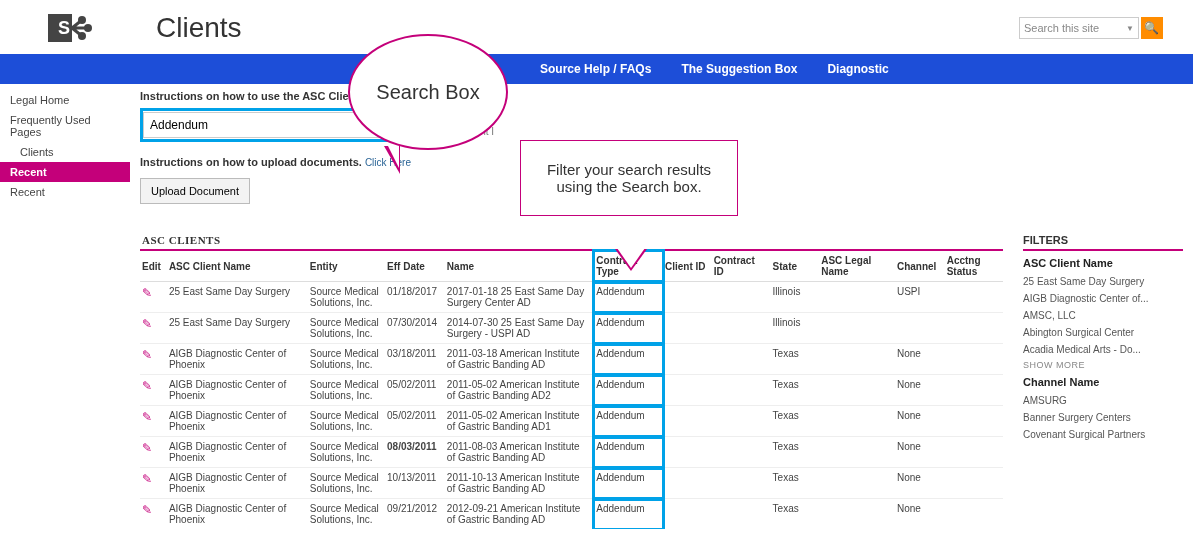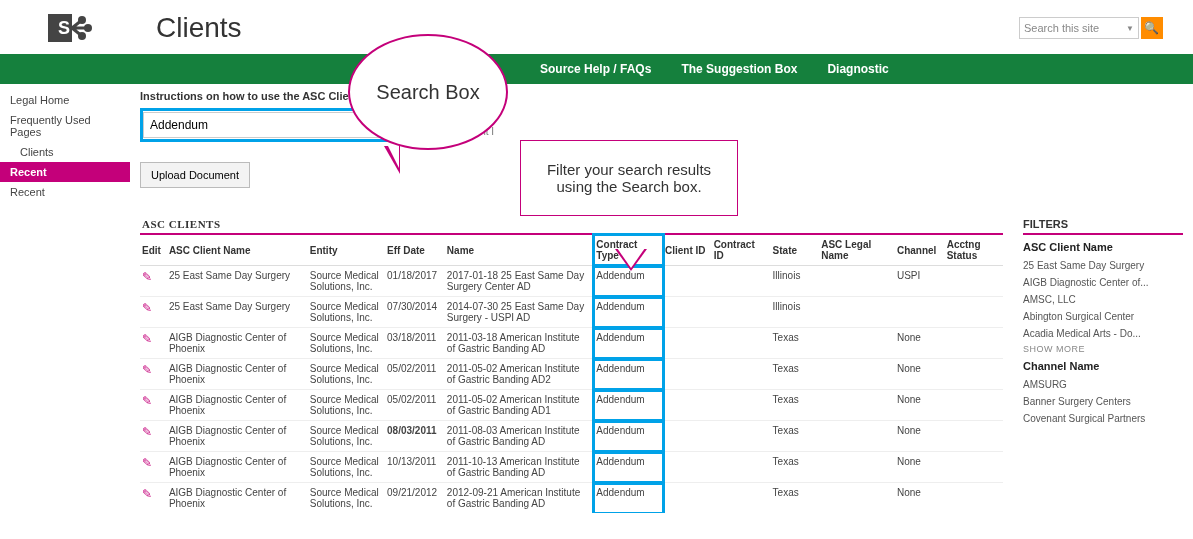--- a/index.html
+++ b/index.html
@@ -8,21 +8,21 @@
   
   .top { display: flex; align-items: center; padding: 4px 30px 2px 48px; }
   .logo { width: 48px; height: 48px; display: flex; align-items: center; color: #444; }
   .page-title { font-size: 28px; font-weight: 300; margin-left: 60px; color: #333; }
   .search-site { margin-left: auto; display: flex; align-items: center; }
   .search-site-box { width: 120px; height: 22px; border: 1px solid #ccc; font-size: 11px; padding: 0 4px; color: #888; display: flex; align-items: center; justify-content: space-between; }
   .search-site-box .chev { font-size: 8px; color: #888; }
   .search-site-btn { width: 22px; height: 22px; background: #ff8c00; color: #fff; display: flex; align-items: center; justify-content: center; font-size: 12px; margin-left: 2px; cursor: pointer; }
 
   
-  .navbar { background: #15803d; height: 30px; display: flex; align-items: center; padding-left: 540px; }
+  .navbar { background: #1d4ed8; height: 30px; display: flex; align-items: center; padding-left: 540px; }
   .navbar a { color: #fff; text-decoration: none; font-size: 12px; margin-right: 30px; font-weight: 600; }
 
   
   .layout { display: flex; }
   .leftnav { width: 130px; padding-top: 6px; font-size: 11px; }
   .leftnav div { padding: 4px 8px 4px 10px; color: #444; }
   .leftnav .indent { padding-left: 20px; }
   .leftnav .active { background: #c4007a; color: #fff; font-weight: 600; }
 
   .main { flex: 1; padding: 6px 10px 0 10px; position: relative; }
@@ -128,20 +128,24 @@
         <span>Client I</span>
       </label>
     </div>
 
     
     <div class="callout">
       <span>Filter your search results using the Search box.</span>
     </div>
     <div class="callout-tail"></div>
 
+    <div class="instr">
+      <span>Instructions on how to upload documents.</span>
+      <a>Click Here</a>
+    </div>
 
     <button class="upload-btn">Upload Document</button>
 
     
     <div class="datawrap">
       <div class="tablecol">
         <div class="section-title">ASC CLIENTS</div>
         <table>
           <thead>
               <tr id="thead-row">

